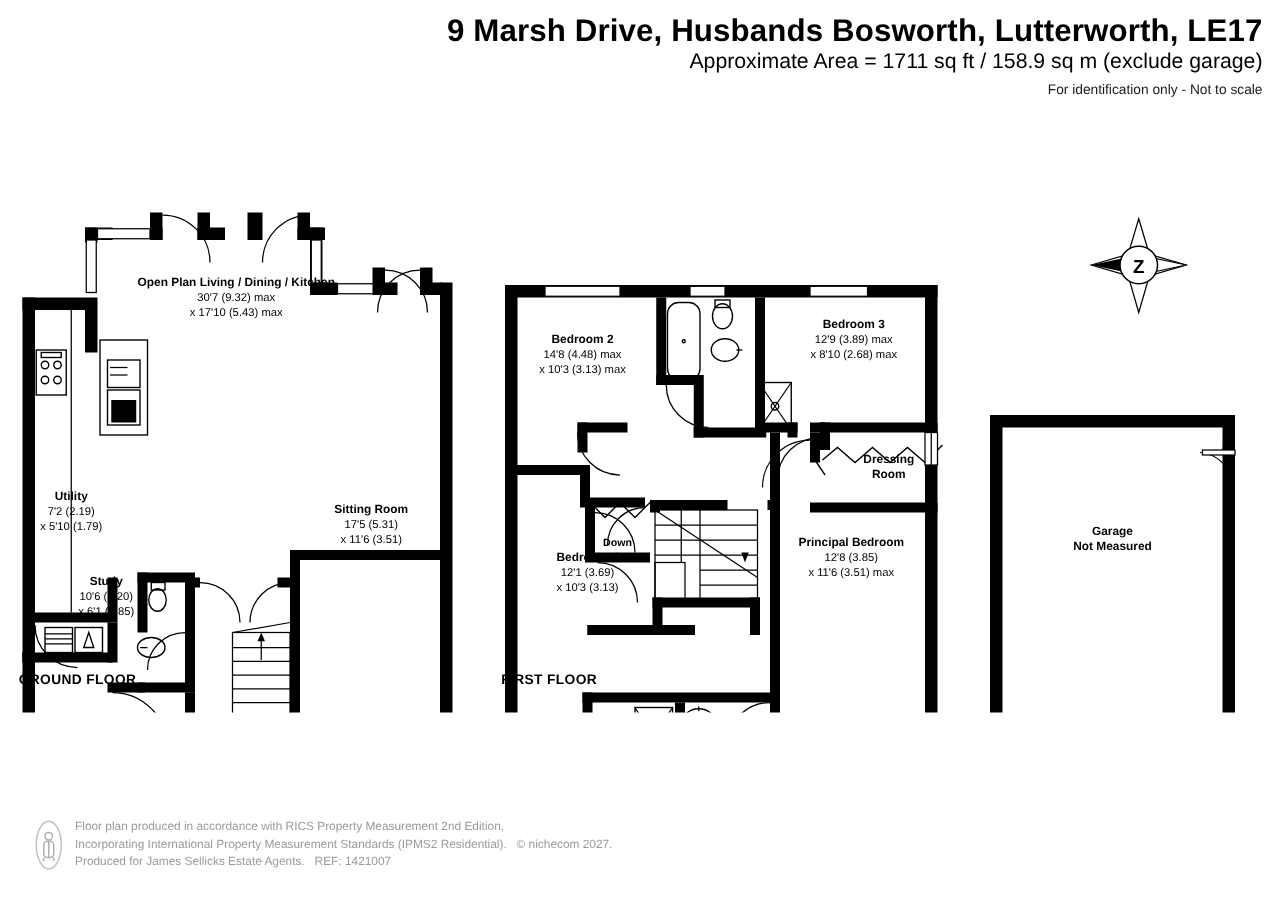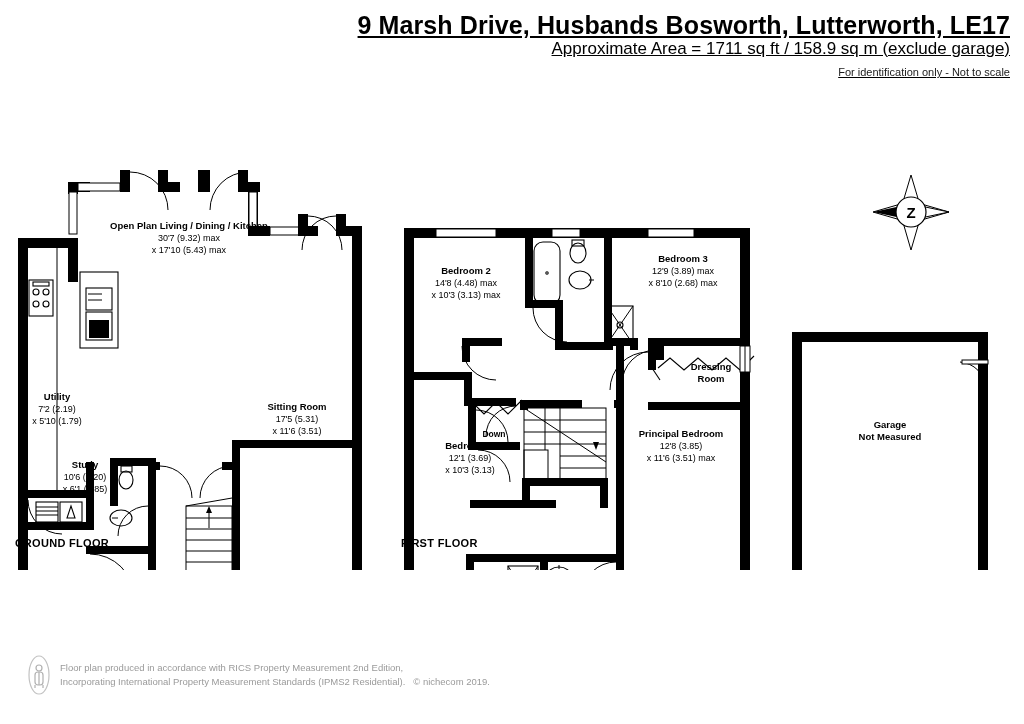--- a/index.html
+++ b/index.html
@@ -1,21 +1,21 @@
 <!DOCTYPE html>
 <html><head>
 <meta charset="utf-8">
 <style>
   html,body{margin:0;padding:0;}
   body{
     width:1024px;height:724px;background:#ffffff;
     font-family:"Liberation Sans", sans-serif;
     color:#000;overflow:hidden;position:relative;
   }
-  .header{position:absolute;left:0;top:0;width:1024px;text-align:right;padding-right:14px;box-sizing:border-box;text-decoration:underline;}
+  .header{position:absolute;left:0;top:0;width:1024px;text-align:right;padding-right:14px;box-sizing:border-box;}
   .title{font-size:25px;font-weight:bold;letter-spacing:.1px;margin-top:12px;line-height:1.1;}
   .subtitle{font-size:17px;line-height:1.1;}
   .note{font-size:11px;margin-top:8px;color:#1a1a1a;padding-left:20px;}
   .plan-wrap{position:absolute;left:0;top:110px;width:1024px;height:460px;}
   svg{display:block;}
   .flabel{font-family:"Liberation Sans", sans-serif;font-size:11px;font-weight:bold;letter-spacing:.3px;}
   .rmname{font-family:"Liberation Sans", sans-serif;font-size:9.5px;font-weight:bold;text-anchor:middle;}
   .rmdim{font-family:"Liberation Sans", sans-serif;font-size:9px;text-anchor:middle;}
   .updown{font-family:"Liberation Sans", sans-serif;font-size:8.5px;font-weight:bold;text-anchor:middle;}
   .compassZ{font-family:"Liberation Sans", sans-serif;font-size:15px;font-weight:bold;text-anchor:middle;}
@@ -350,15 +350,16 @@
 
 <div class="footer">
   <svg width="22" height="40" viewBox="0 0 22 40">
     <ellipse cx="11" cy="20" rx="10" ry="19" fill="none" stroke="#c2c2c2" stroke-width="1.2"></ellipse>
     <circle cx="11" cy="13" r="3" fill="none" stroke="#b0b0b0" stroke-width="1.2"></circle>
     <path d="M11,17 L11,30 M7,30 L7,33 M15,30 L15,33" fill="none" stroke="#b0b0b0" stroke-width="1.2"></path>
     <rect x="7" y="17" width="8" height="13" rx="3" fill="none" stroke="#b0b0b0" stroke-width="1.2"></rect>
   </svg>
   <div class="footer-text">
     <div>Floor plan produced in accordance with RICS Property Measurement 2nd Edition,</div>
-    <div>Incorporating International Property Measurement Standards (IPMS2 Residential).   © nichecom 2019.</div>
+    <div>Incorporating International Property Measurement Standards (IPMS2 Residential).   © nichecom 2027.</div>
+    <div>Produced for James Sellicks Estate Agents.   REF: 1421007</div>
   </div>
 </div>
 
 </body></html>

